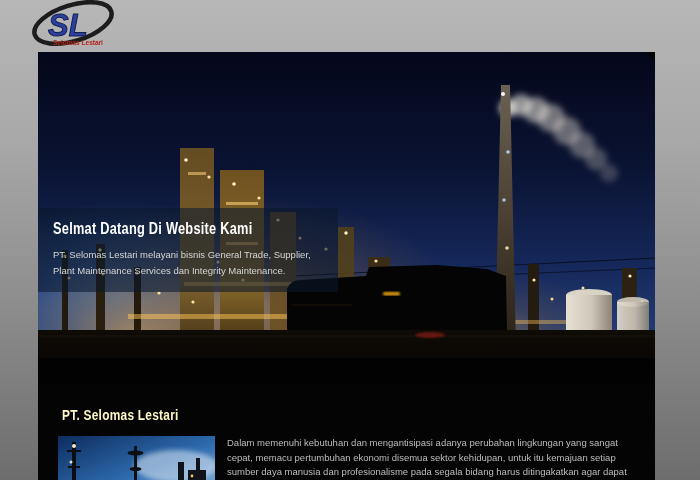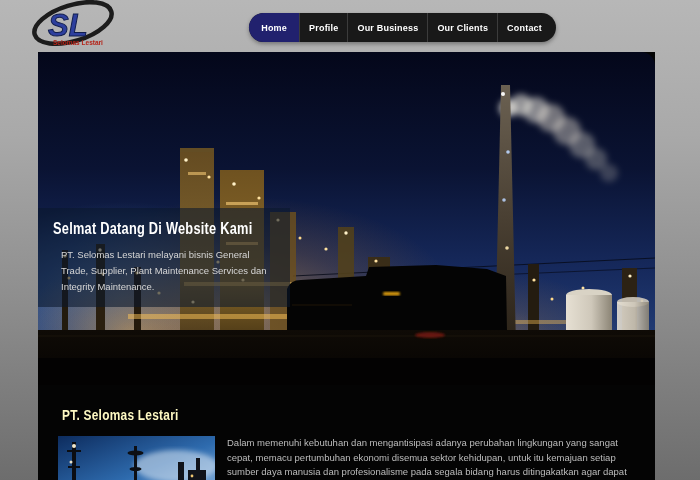--- a/index.html
+++ b/index.html
@@ -21,26 +21,26 @@
     font-size:9px;font-weight:bold;text-decoration:none;letter-spacing:.2px;
     border-left:1px solid #3c3c3c;white-space:nowrap;
   }
   .main-nav a:first-child{border-left:none;border-radius:15px 0 0 15px;background:#21216e;padding:0 12px;}
   .main-nav a:last-child{border-radius:0 15px 15px 0;padding-right:14px;}
   
   .content{position:absolute;left:38px;top:52px;width:617px;height:428px;background:#040404;}
   .hero{position:relative;width:617px;height:333px;border-radius:2px 14px 0 0;overflow:hidden;}
   .hero svg{display:block;}
   .welcome-overlay{
-    position:absolute;left:0;top:156px;width:252px;box-sizing:border-box;
-    background:rgba(10,24,44,0.58);padding:9px 15px 4px 15px;
+    position:absolute;left:0;top:156px;width:300px;box-sizing:border-box;
+    background:rgba(10,24,44,0.58);padding:9px 15px 13px 15px;
   }
   .welcome-overlay h1{margin:3px 0 9px 0;font-size:16px;color:#ffffff;white-space:nowrap;}
   .welcome-overlay h1 span{display:inline-block;transform:scaleX(.8);transform-origin:left center;letter-spacing:.3px;}
-  .welcome-overlay p{margin:8px;font-size:9.5px;line-height:1.7;color:#d6d6d6;}
+  .welcome-overlay p{margin:0;font-size:9.5px;line-height:1.7;color:#d6d6d6;}
   .about{padding:22px 20px 0 20px;}
   .about h2{margin:0 0 13px 4px;font-size:14px;color:#fef9c3;white-space:nowrap;}
   .about h2 span{display:inline-block;transform:scaleX(.85);transform-origin:left center;letter-spacing:.3px;}
   .about-row{display:flex;gap:12px;align-items:flex-start;}
   .thumb{width:157px;height:64px;flex:none;}
   .thumb svg{display:block;}
   .about p{margin:0;font-size:9.5px;line-height:1.55;color:#bdbdbd;width:430px;}
 </style>
 </head>
 <body>
@@ -48,27 +48,20 @@
 <div class="site-header">
   <div class="logo">
     <svg width="92" height="50" viewBox="0 0 92 50">
       <g>
         <ellipse cx="45" cy="23" rx="40" ry="18" fill="none" stroke="#1c1c1c" stroke-width="4.5" transform="rotate(-17 45 23)"></ellipse>
       </g>
       <text x="20" y="36" font-family="Liberation Sans, sans-serif" font-size="31" font-weight="bold" font-style="italic" fill="#2d3f9e" stroke="#101d4e" stroke-width="1">SL</text>
       <text x="25" y="45" font-family="Liberation Sans, sans-serif" font-size="6.5" font-weight="bold" fill="#b42318">Selomas Lestari</text>
     </svg>
   </div>
-  <nav class="main-nav">
-    <a href="#">Home</a>
-    <a href="#">Profile</a>
-    <a href="#">Our Business</a>
-    <a href="#">Our Clients</a>
-    <a href="#">Contact</a>
-  </nav>
 </div>
 
 <div class="content">
 
   <div class="hero">
     <svg width="617" height="333" viewBox="0 0 617 333">
       <defs>
         <linearGradient id="g-sky" x1="0" y1="0" x2="0" y2="1">
           <stop offset="0" stop-color="#04071a"></stop>
           <stop offset="0.35" stop-color="#0a1333"></stop>

